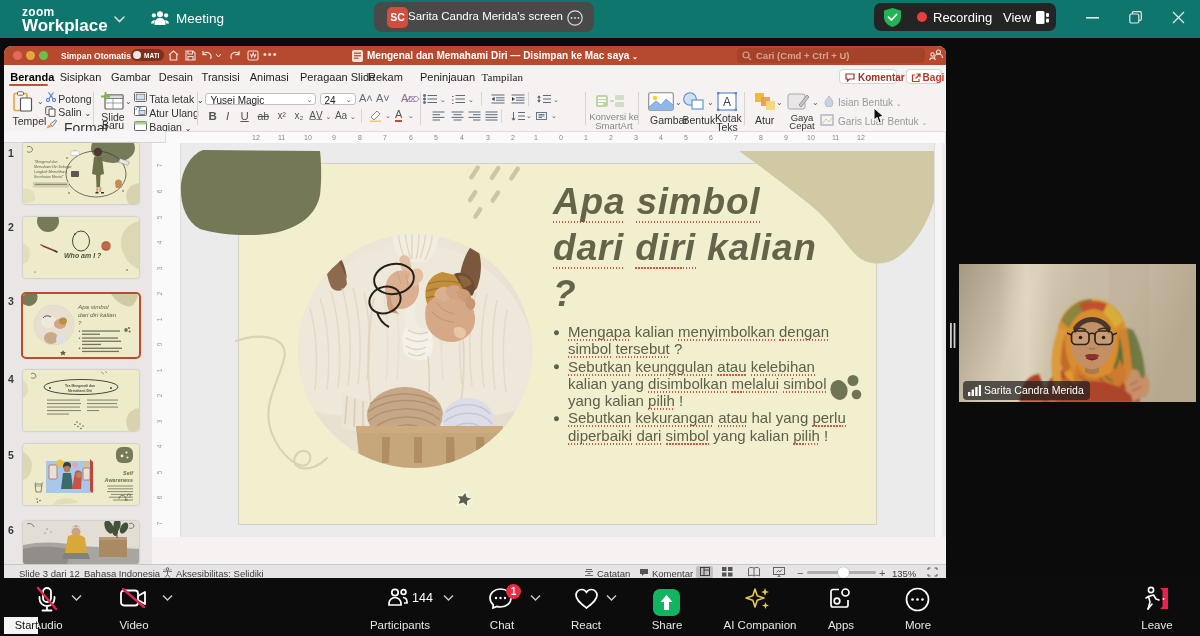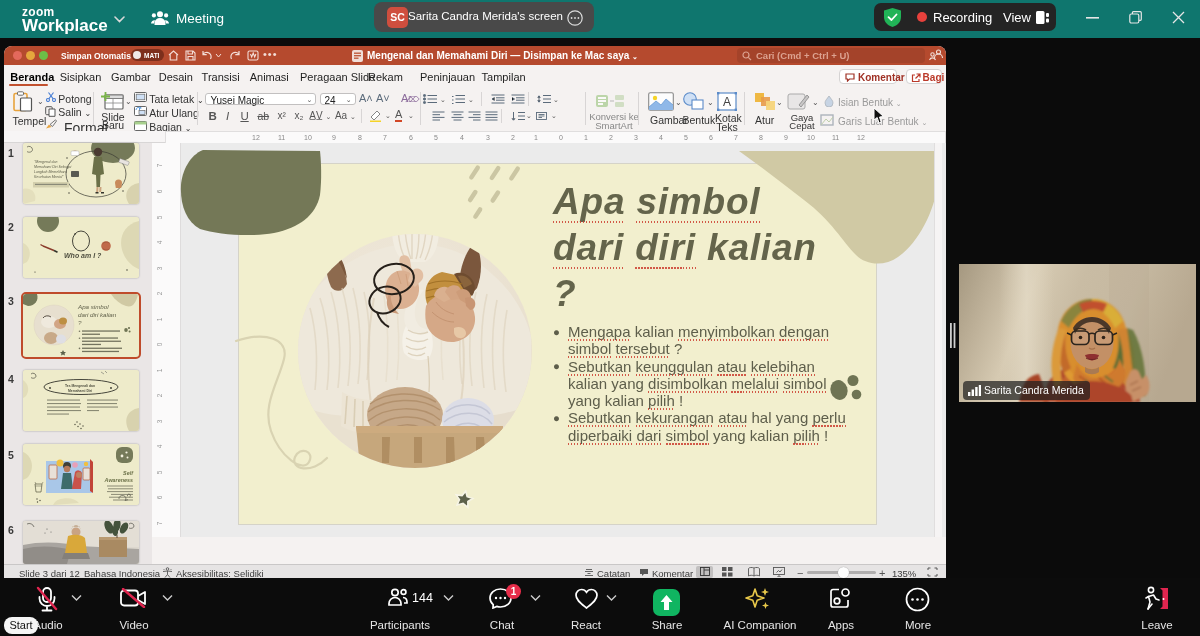--- a/index.html
+++ b/index.html
@@ -148,21 +148,21 @@
       <div class="tab" style="left:6.3px;font-weight:bold;color:#000;">Beranda</div>
       <div class="abs" style="left:5px;top:18.5px;width:39px;height:2.5px;background:#c2512f;border-radius:2px;"></div>
       <div class="tab" style="left:55.7px;">Sisipkan</div>
       <div class="tab" style="left:107px;">Gambar</div>
       <div class="tab" style="left:154.7px;">Desain</div>
       <div class="tab" style="left:197.6px;">Transisi</div>
       <div class="tab" style="left:245.7px;">Animasi</div>
       <div class="tab" style="left:296px;">Peragaan Slide</div>
       <div class="tab" style="left:364px;">Rekam</div>
       <div class="tab" style="left:416px;">Peninjauan</div>
-      <div class="tab" style="left:477.6px;">Tampilan</div>
+      <div class="tab" style="left:477.6px;font-family:Liberation Serif, serif;">Tampilan</div>
       <div class="abs" style="left:835px;top:3.5px;width:58px;height:15.5px;background:#fff;border:1px solid #d5d3d3;border-radius:4px;">
         <svg class="abs" style="left:5px;top:3px" width="10" height="9" viewBox="0 0 10 9" fill="none" stroke="#a03226" stroke-width="1.2">
             <path d="M1 1 H9 V6 H4.5 L2.5 8 V6 H1 Z"></path>
           </svg>
         <div class="abs" style="left:18px;top:2px;font-size:10px;font-weight:bold;color:#a03226;">Komentar</div>
       </div>
       <div class="abs" style="left:901.6px;top:3.5px;width:36px;height:15.5px;background:#fff;border:1px solid #d5d3d3;border-radius:4px;">
         <svg class="abs" style="left:4px;top:3px" width="10" height="10" viewBox="0 0 10 10" fill="none" stroke="#bb3a2a" stroke-width="1.2">
             <path d="M4 2 H1.5 V8.5 H8 V6"></path>
             <path d="M5.5 1 H9 V4.5 M9 1 L4.5 5.5"></path>
@@ -869,21 +869,21 @@
       </svg>
     <div class="btn-label" style="left:890px;width:56px;">More</div>
     <svg class="abs" style="left:1143px;top:8px" width="28" height="25" viewBox="0 0 28 25">
         <circle cx="8" cy="4" r="2.6" fill="none" stroke="#fff" stroke-width="1.6"></circle>
         <path d="M5 23 L7 16 L5.5 10.5 L10.5 9 L13 13 L16 14" fill="none" stroke="#fff" stroke-width="1.6" stroke-linecap="round" stroke-linejoin="round"></path>
         <path d="M3 12 L5.5 10.5 M5 23 L9 18" stroke="#fff" stroke-width="1.6" stroke-linecap="round"></path>
         <path d="M17 2 H25 V23 H17 L19.5 20.5 V4.5 Z" fill="#e0254f"></path>
         <circle cx="20.5" cy="13" r="1" fill="#fff"></circle>
       </svg>
     <div class="btn-label" style="left:1129px;width:56px;">Leave</div>
-    <div class="abs" style="left:4px;top:39px;width:34px;height:17px;background:#f5f5f5;border-radius:8px;color:#111;font-size:11px;text-align:center;line-height:17px;">Start</div>
+    <div class="abs" style="left:4px;top:39px;width:34px;height:17px;background:#f5f5f5;border-radius:0;color:#111;font-size:11px;text-align:right;line-height:17px;">Start</div>
   </div>
 
   <div class="abs" style="left:959px;top:244px;width:237px;height:138px;background:linear-gradient(115deg,#ada089 0%,#c2b59d 22%,#d6cab2 38%,#cdc0a8 55%,#c4b79f 75%,#bdb098 100%);overflow:hidden;margin-top:20px;">
     <svg width="237" height="138" viewBox="0 0 237 138" style="filter:blur(0.7px)">
       <defs>
         <linearGradient id="vbg" x1="0" y1="0" x2="1" y2="0.22">
           <stop offset="0" stop-color="#a59880"></stop>
             <stop offset="0.16" stop-color="#bdb098"></stop>
             <stop offset="0.33" stop-color="#d6cab2"></stop>
             <stop offset="0.52" stop-color="#c9bca4"></stop>

